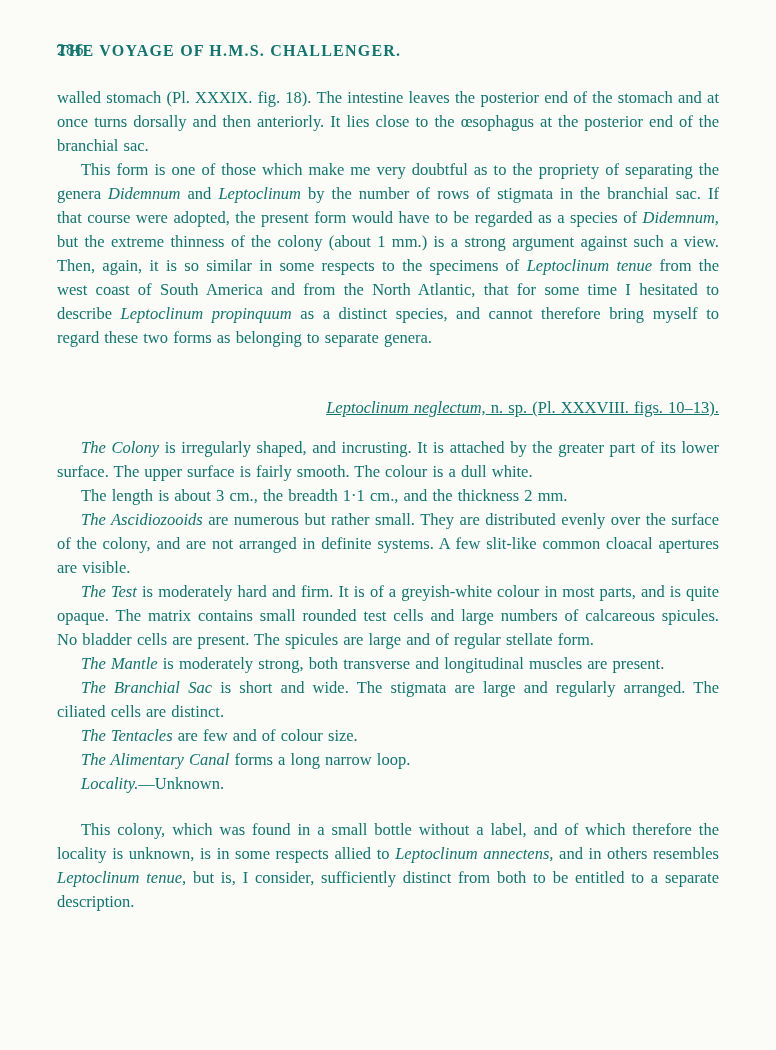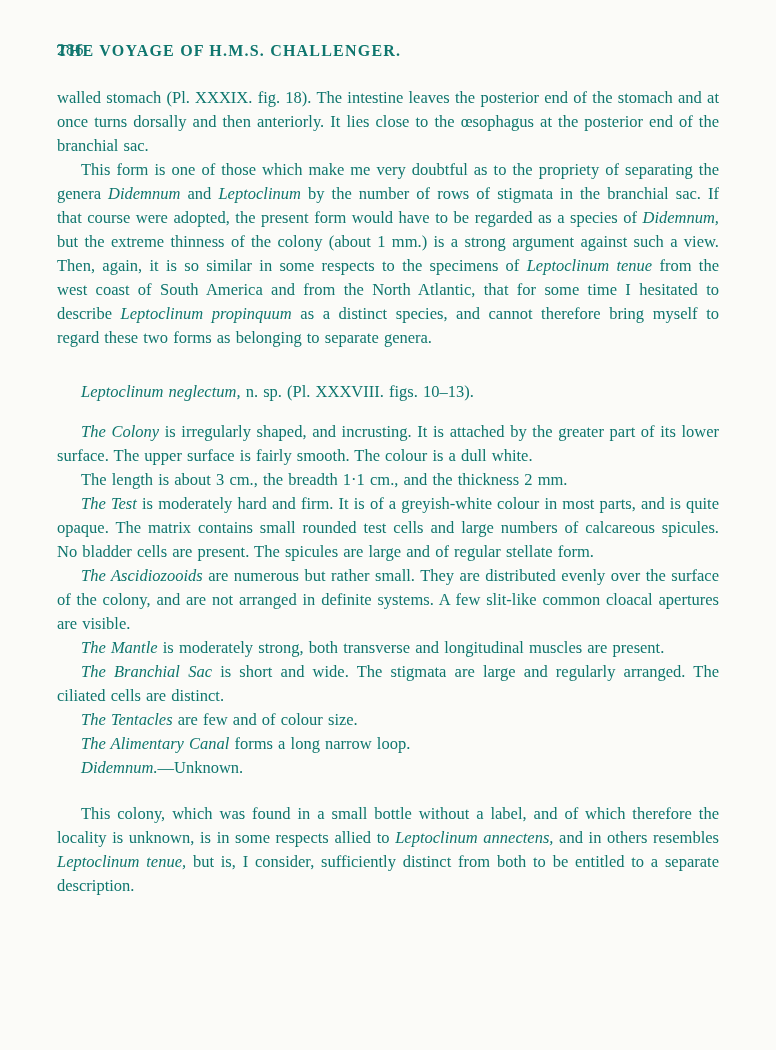--- a/index.html
+++ b/index.html
@@ -50,44 +50,45 @@
   .body-text p {
     margin: 0;
   }
   .body-text p.indent {
     text-indent: 24px;
   }
   .body-text p.space-before {
     margin-top: 22px;
   }
   .body-text p.heading {
-    margin-top: 30px;
+    margin-top: 46px;
     margin-bottom: 16px;
-    text-align: left;
+    text-align: right;
+    text-decoration: underline;
   }
   em {
     font-style: italic;
   }
 </style>
 </head>
 <body>
 
 <div class="page">
   <div class="running-head">
     <span class="page-number">286</span>
     <span class="head-title">THE VOYAGE OF H.M.S. CHALLENGER.</span>
   </div>
   <div class="body-text" id="page-body">
       <p class="para"><span>walled stomach (Pl. XXXIX. fig. 18). The intestine leaves the posterior end of the stomach and at once turns dorsally and then anteriorly. It lies close to the œsophagus at the posterior end of the branchial sac.</span></p>
       <p class="para indent"><span>This form is one of those which make me very doubtful as to the propriety of separating the genera </span><em>Didemnum</em><span> and </span><em>Leptoclinum</em><span> by the number of rows of stigmata in the branchial sac. If that course were adopted, the present form would have to be regarded as a species of </span><em>Didemnum,</em><span> but the extreme thinness of the colony (about 1 mm.) is a strong argument against such a view. Then, again, it is so similar in some respects to the specimens of </span><em>Leptoclinum tenue</em><span> from the west coast of South America and from the North Atlantic, that for some time I hesitated to describe </span><em>Leptoclinum propinquum</em><span> as a distinct species, and cannot therefore bring myself to regard these two forms as belonging to separate genera.</span></p>
       <p class="para indent space-before heading"><em>Leptoclinum neglectum,</em><span> n. sp. (Pl. XXXVIII. figs. 10–13).</span></p>
       <p class="para indent"><em>The Colony</em><span> is irregularly shaped, and incrusting. It is attached by the greater part of its lower surface. The upper surface is fairly smooth. The colour is a dull white.</span></p>
       <p class="para indent"><span>The length is about 3 cm., the breadth 1·1 cm., and the thickness 2 mm.</span></p>
+      <p class="para indent"><em>The Ascidiozooids</em><span> are numerous but rather small. They are distributed evenly over the surface of the colony, and are not arranged in definite systems. A few slit-like common cloacal apertures are visible.</span></p>
       <p class="para indent"><em>The Test</em><span> is moderately hard and firm. It is of a greyish-white colour in most parts, and is quite opaque. The matrix contains small rounded test cells and large numbers of calcareous spicules. No bladder cells are present. The spicules are large and of regular stellate form.</span></p>
-      <p class="para indent"><em>The Ascidiozooids</em><span> are numerous but rather small. They are distributed evenly over the surface of the colony, and are not arranged in definite systems. A few slit-like common cloacal apertures are visible.</span></p>
       <p class="para indent"><em>The Mantle</em><span> is moderately strong, both transverse and longitudinal muscles are present.</span></p>
       <p class="para indent"><em>The Branchial Sac</em><span> is short and wide. The stigmata are large and regularly arranged. The ciliated cells are distinct.</span></p>
       <p class="para indent"><em>The Tentacles</em><span> are few and of colour size.</span></p>
       <p class="para indent"><em>The Alimentary Canal</em><span> forms a long narrow loop.</span></p>
-      <p class="para indent"><em>Didemnum.</em><span>—Unknown.</span></p>
+      <p class="para indent"><em>Locality.</em><span>—Unknown.</span></p>
       <p class="para indent space-before"><span>This colony, which was found in a small bottle without a label, and of which therefore the locality is unknown, is in some respects allied to </span><em>Leptoclinum annectens,</em><span> and in others resembles </span><em>Leptoclinum tenue,</em><span> but is, I consider, sufficiently distinct from both to be entitled to a separate description.</span></p>
     </div>
 </div>
 
 </body></html>

